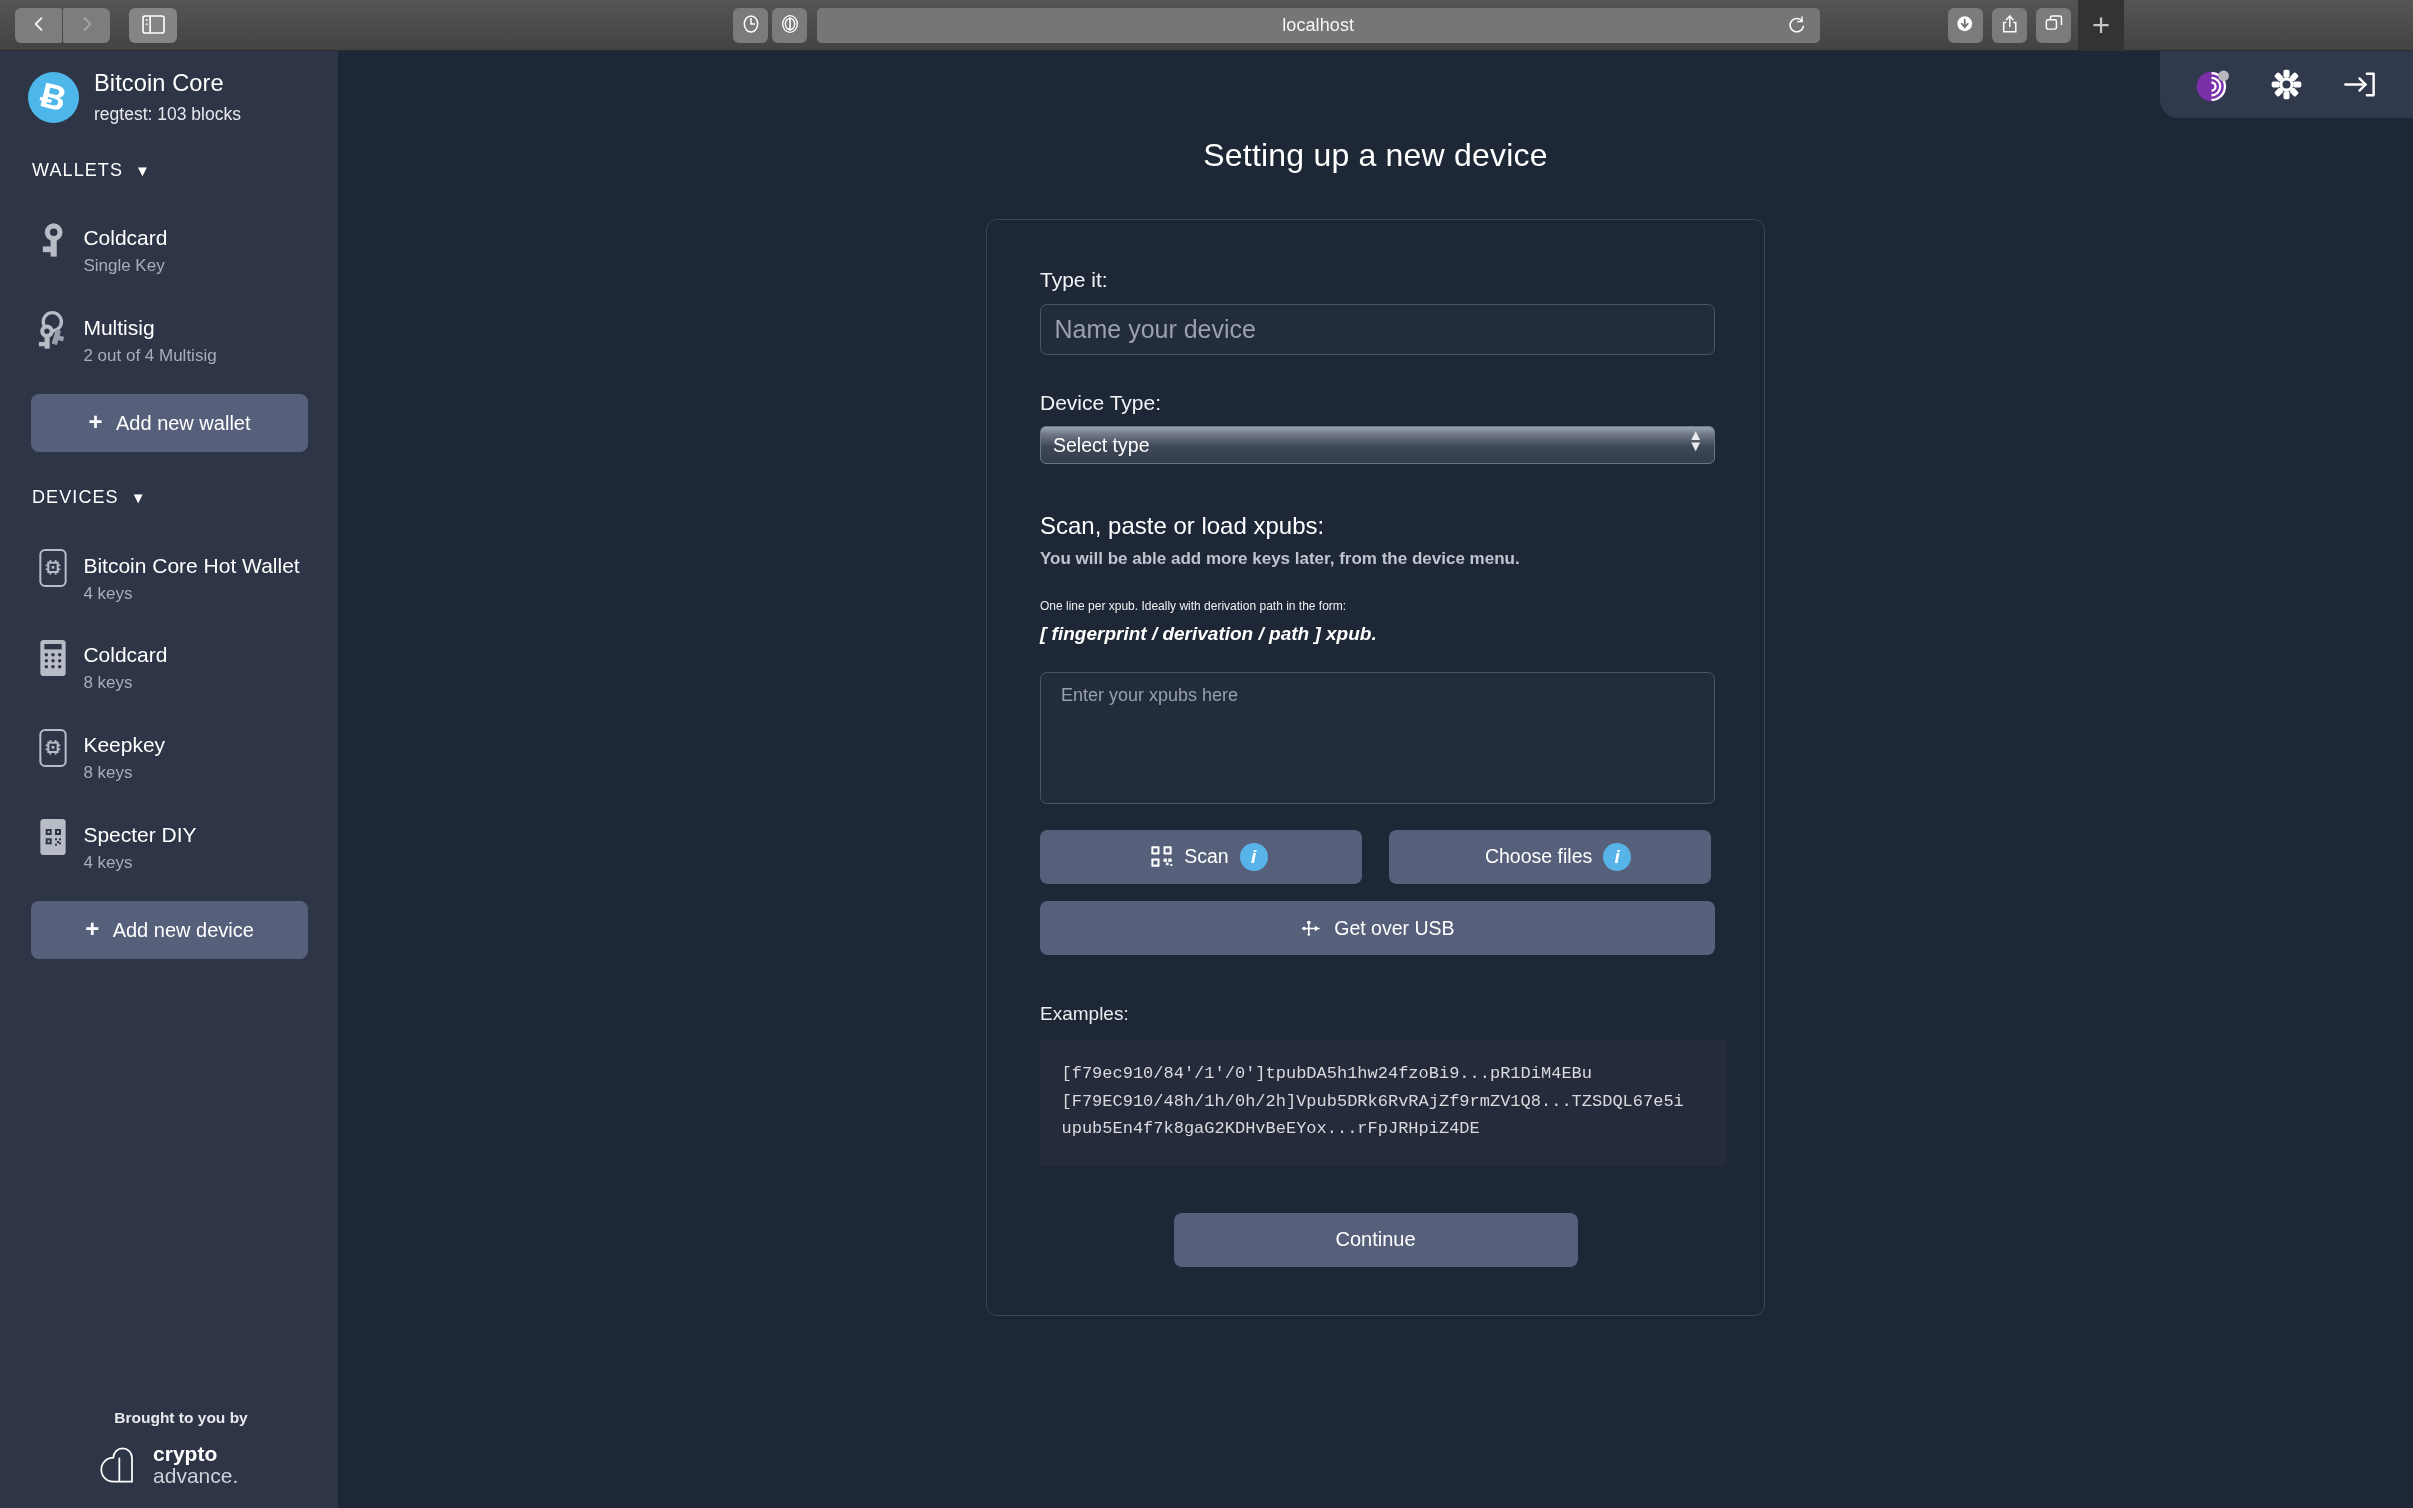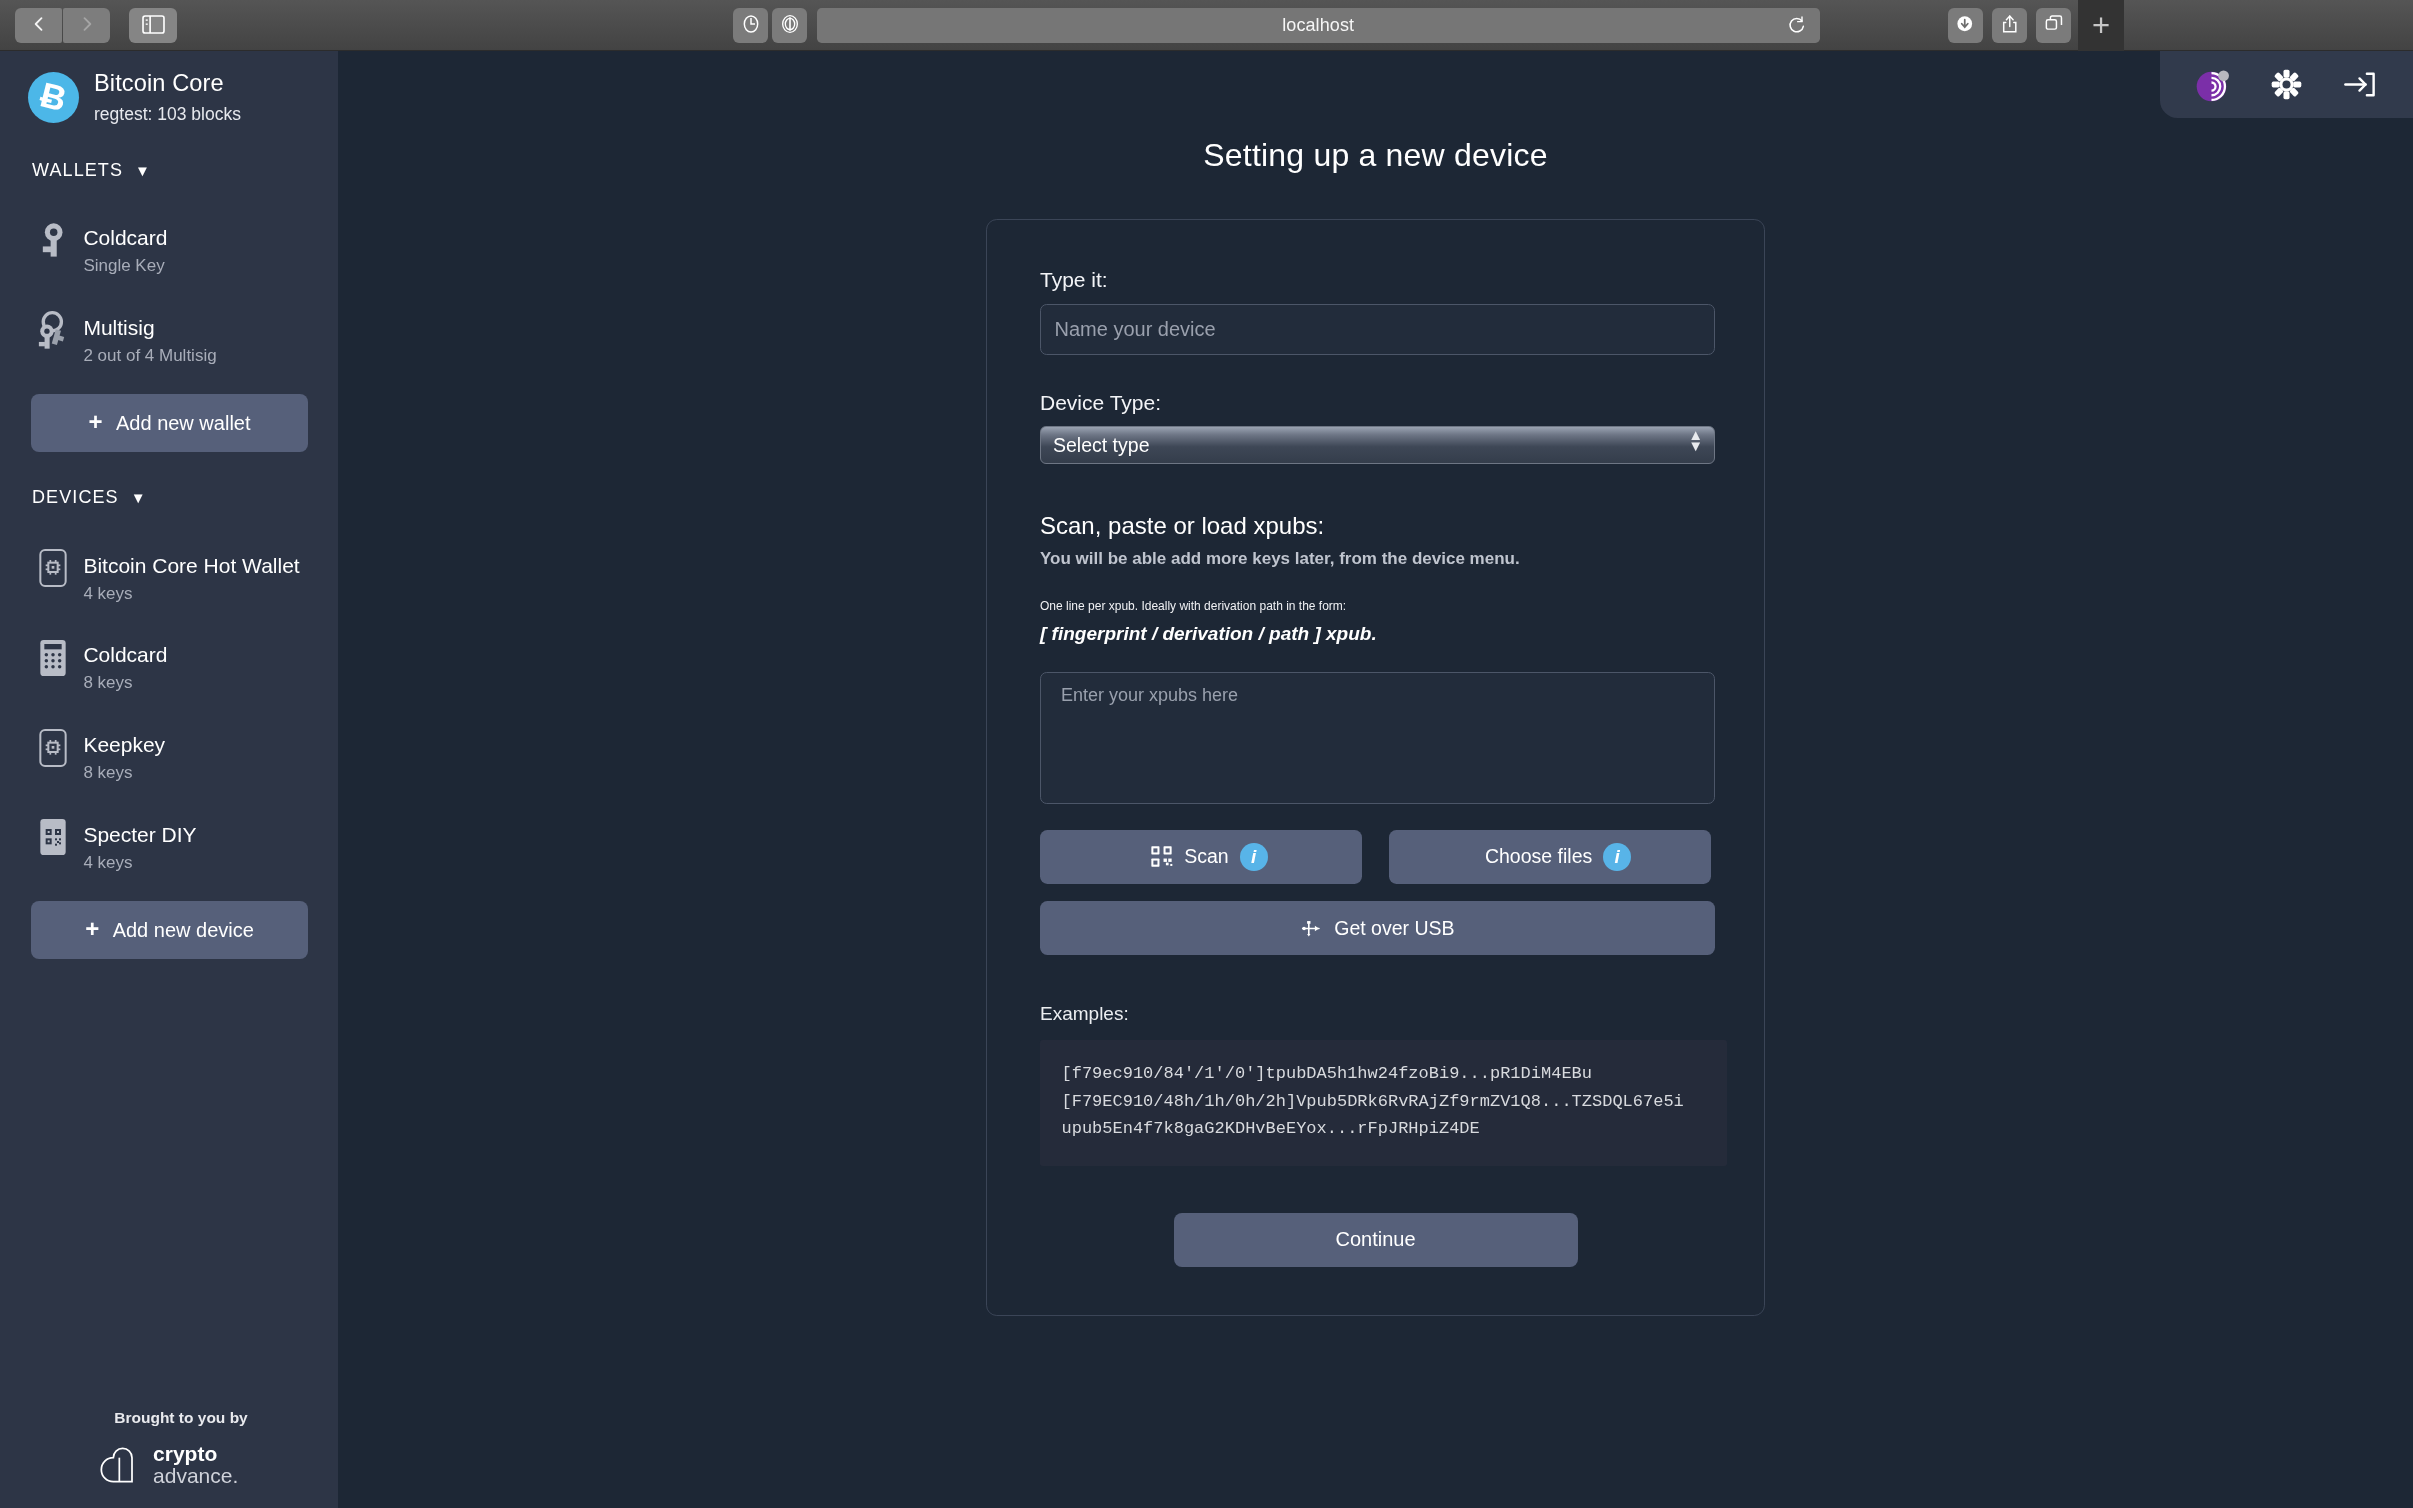--- a/index.html
+++ b/index.html
@@ -126,21 +126,21 @@
   .card {
     width: 779px; margin: 45px auto 0 auto;
     border: 1.3px solid #3b4557; border-radius: 10.8px;
     padding: 48px 53px 48px 53px;
     background: #1d2735;
   }
   .field-label { color:#f3f4f7; font-size:21px; font-weight:400; }
   .text-input {
     width: 675px; height: 51px; margin-top: 12px;
     background:#222c3b; border:1.3px solid #4c5668; border-radius:6.7px;
-    color:#fff; font-size:20px; padding: 0 13.5px;
+    color:#fff; font-size:25px; padding: 0 13.5px;
     font-family:"Liberation Sans",sans-serif;
   }
   .text-input::placeholder { color:#9aa0ad; }
 
   .label2 { margin-top: 36px; }
   .select-wrap { margin-top: 10.8px; width:675px; position:relative; }
   .styled-select {
     width:675px; height:38px; border-radius:6px;
     border:0.7px solid #6e7684;
     background: linear-gradient(180deg,#9aa3b2 0%,#6d7585 22%,#3e4756 55%,#343d4b 100%);

